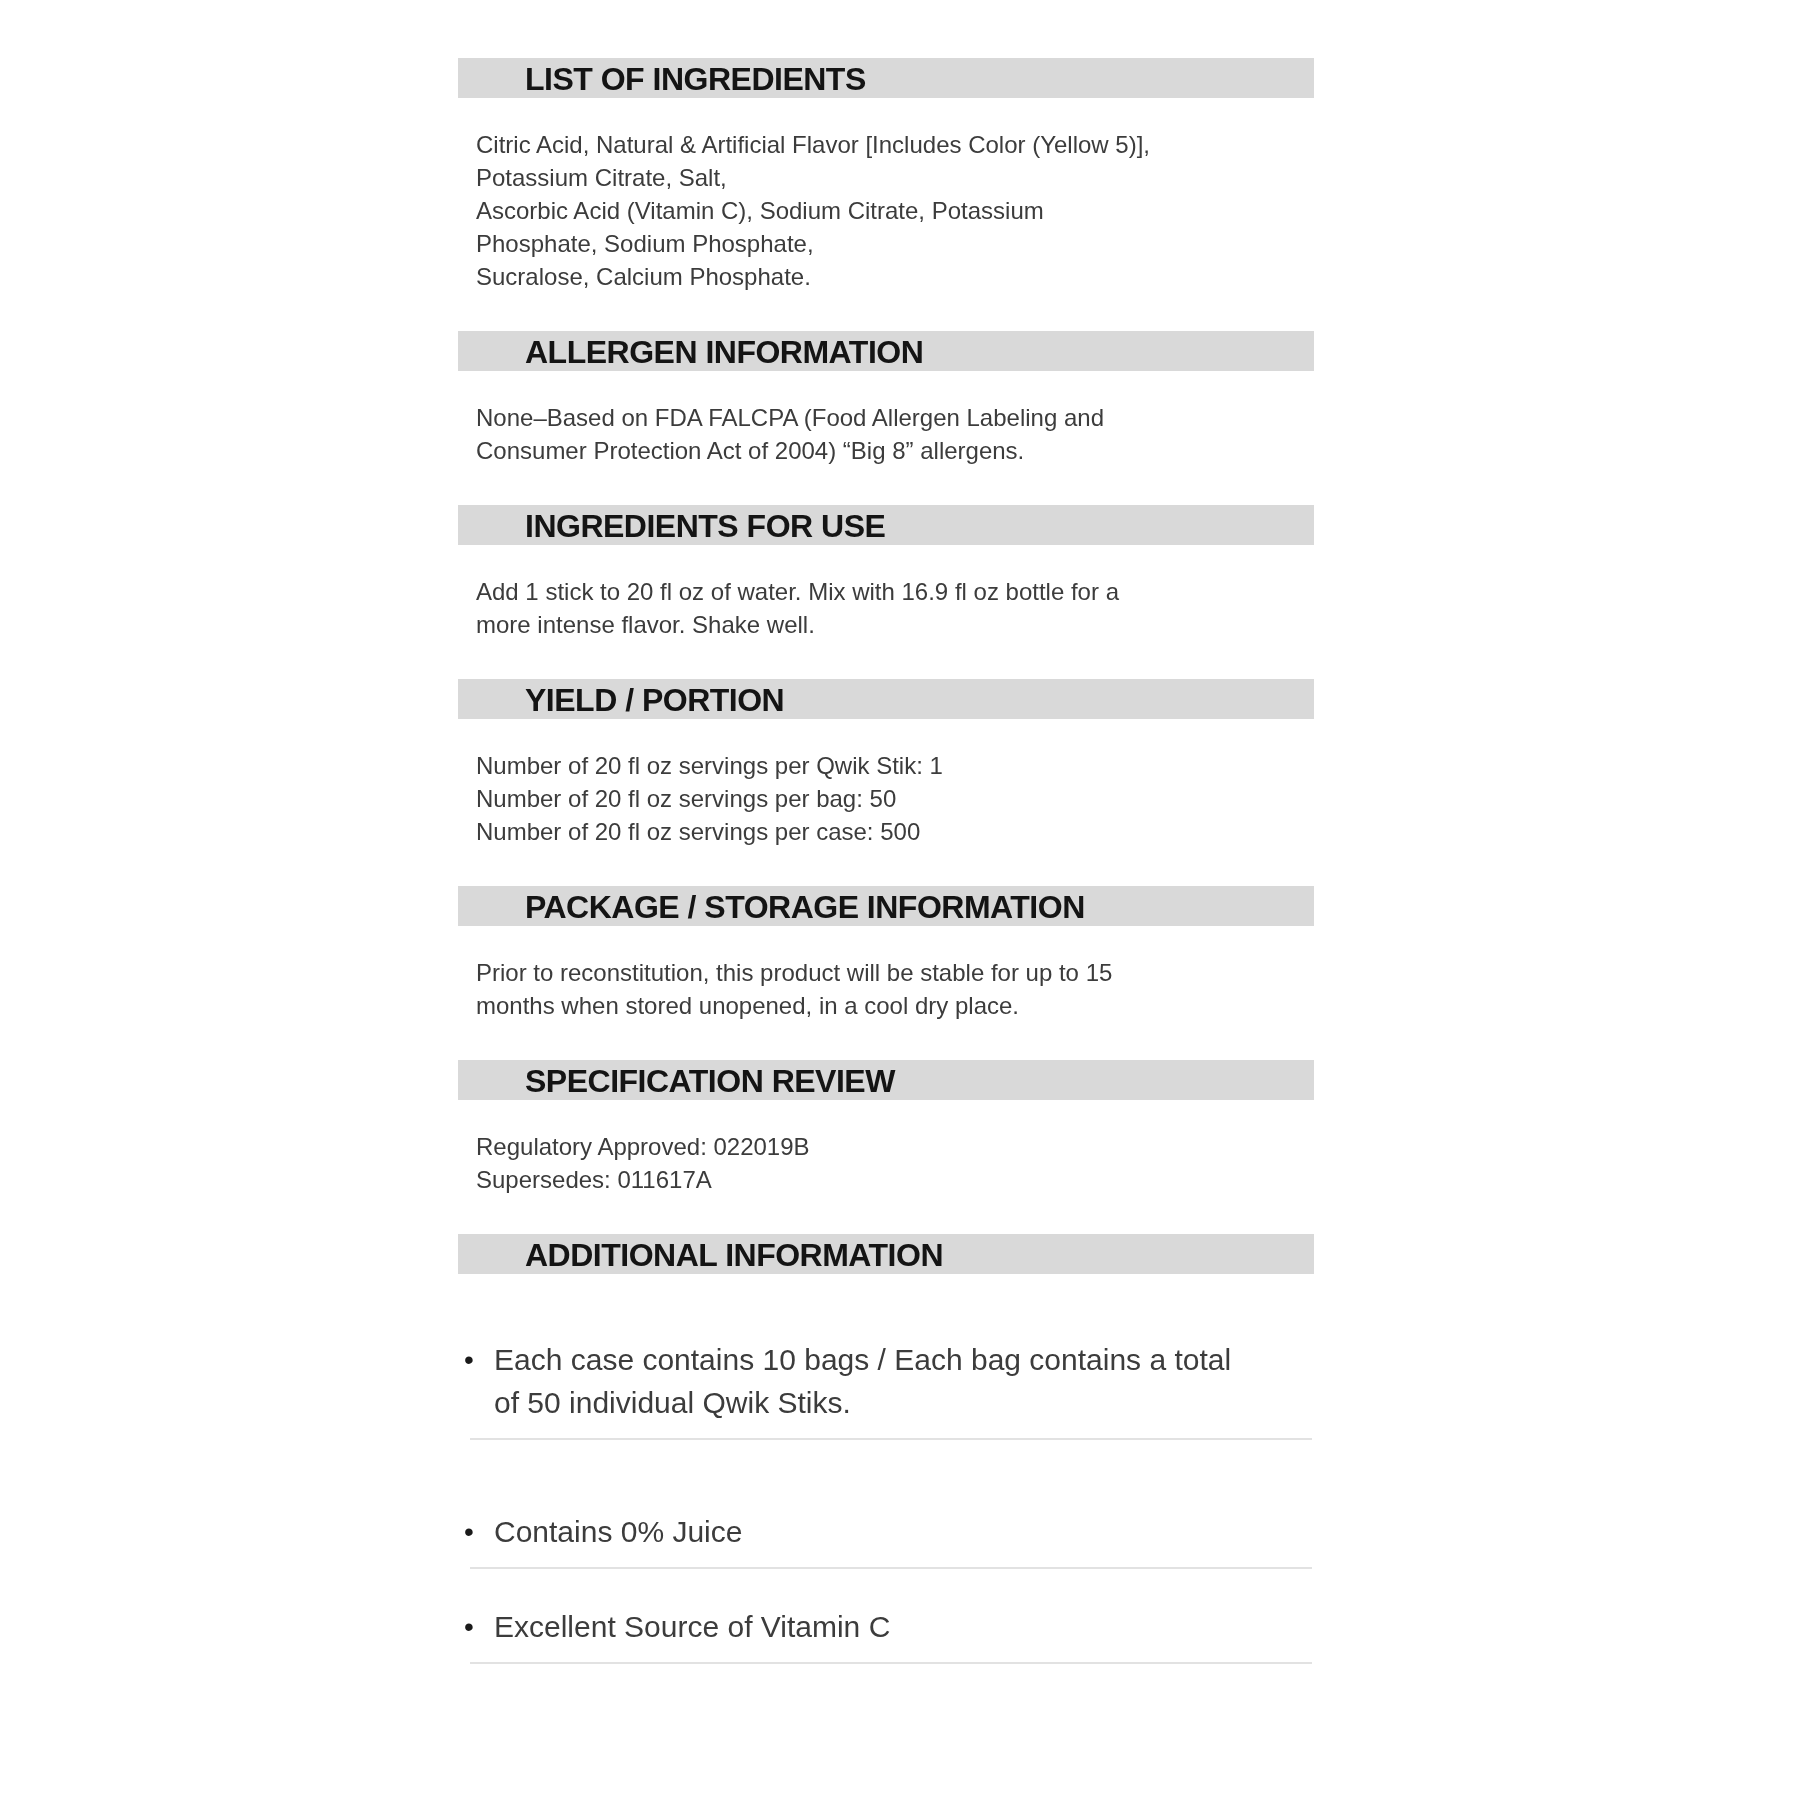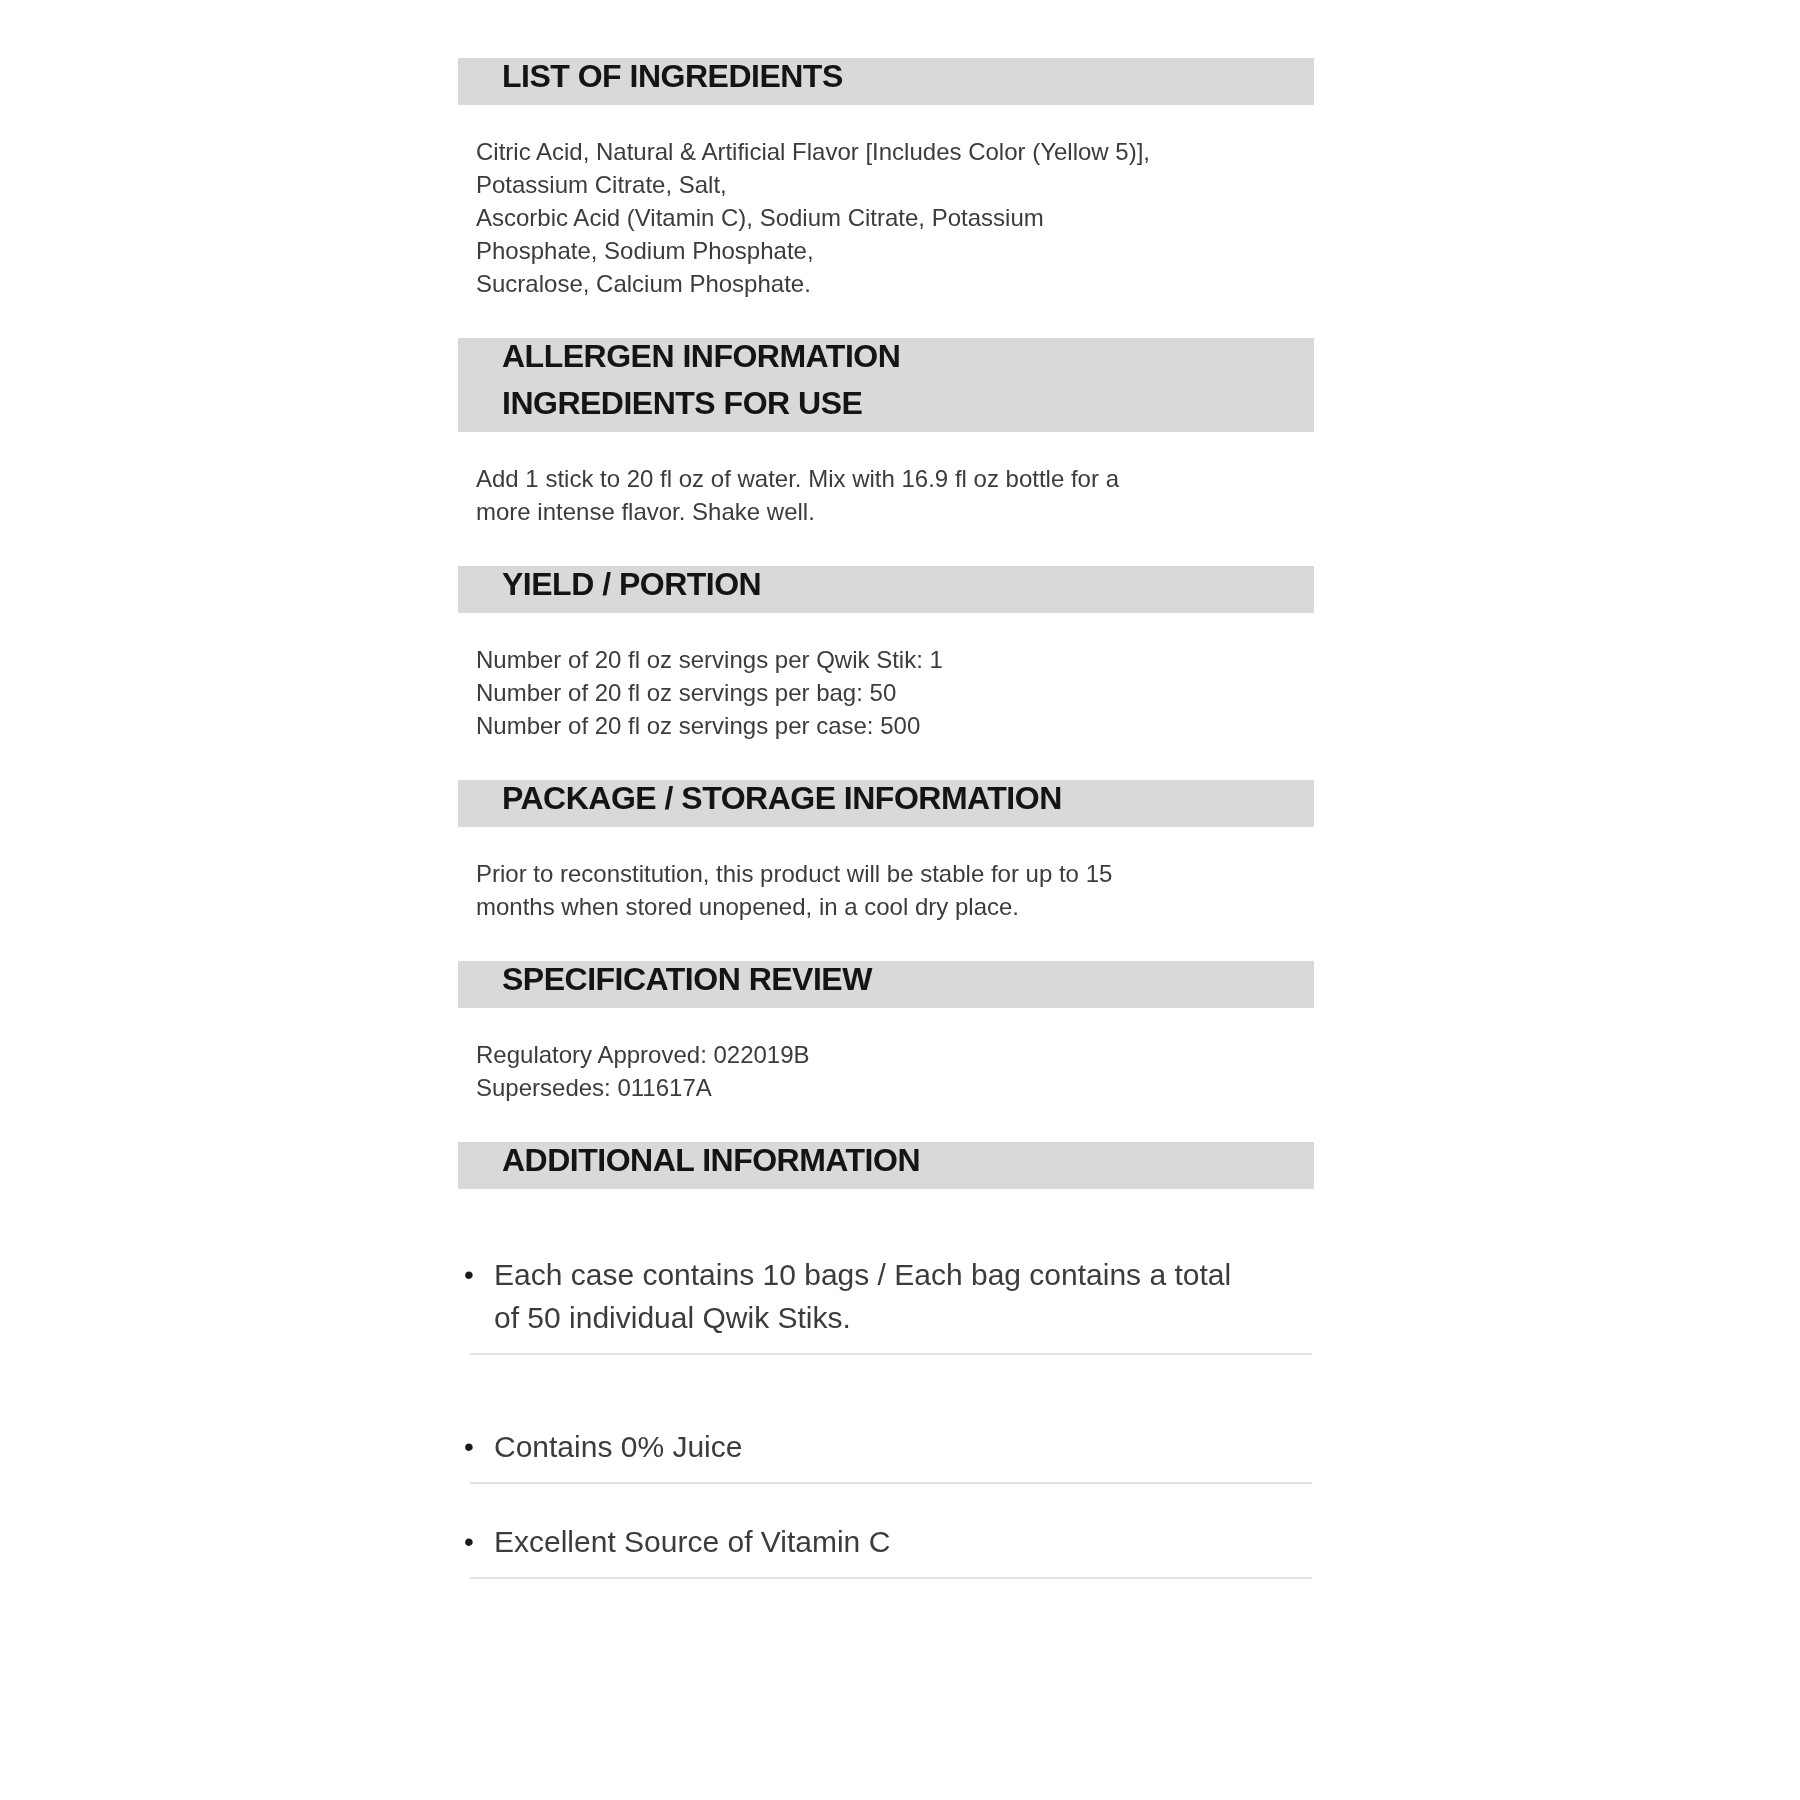--- a/index.html
+++ b/index.html
@@ -15,24 +15,24 @@
     overflow: hidden;
   }
   .doc {
     position: absolute;
     left: 458px;
     top: 58px;
     width: 856px;
   }
   .section-bar {
     background: #d9d9d9;
-    height: 47px;
+    height: 40px;
     display: flex;
-    align-items: flex-start;
-    padding-left: 44px;
+    align-items: flex-end;
+    padding-left: 67px;
     box-sizing: border-box;
   }
   .section-title {
     font-weight: 700;
     font-size: 32px;
     color: #141414;
     letter-spacing: -0.5px;
   }
   .section-body {
     white-space: pre-line;
@@ -82,20 +82,22 @@
 Potassium Citrate, Salt,
 Ascorbic Acid (Vitamin C), Sodium Citrate, Potassium
 Phosphate, Sodium Phosphate,
 Sucralose, Calcium Phosphate.</div>
   </section>
 
   <section>
     <div class="section-bar">
       <span class="section-title">ALLERGEN INFORMATION</span>
     </div>
+    <div class="section-body">None–Based on FDA FALCPA (Food Allergen Labeling and
+Consumer Protection Act of 2004) “Big 8” allergens.</div>
   </section>
 
   <section>
     <div class="section-bar">
       <span class="section-title">INGREDIENTS FOR USE</span>
     </div>
     <div class="section-body">Add 1 stick to 20 fl oz of water. Mix with 16.9 fl oz bottle for a
 more intense flavor. Shake well.</div>
   </section>
 

